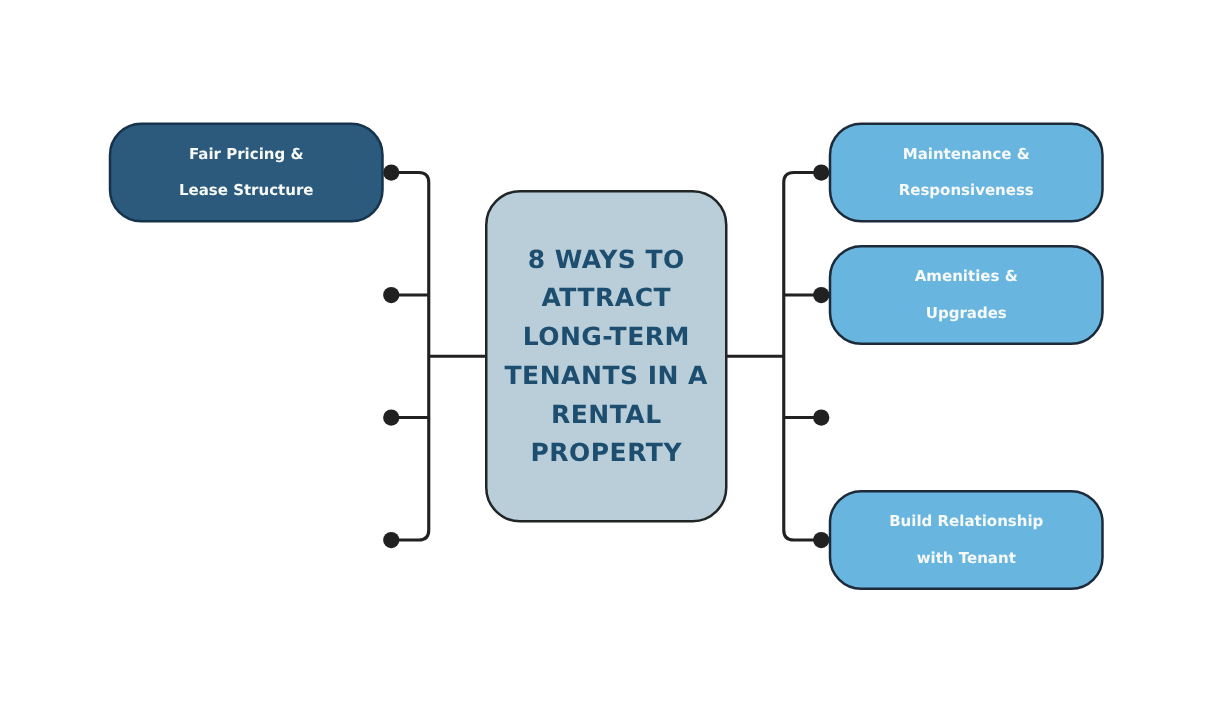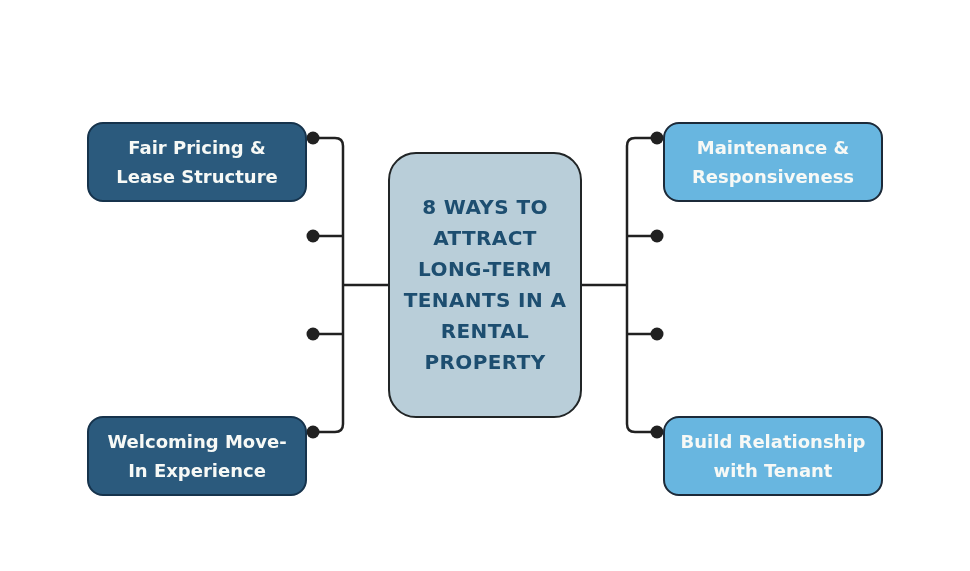--- a/index.html
+++ b/index.html
@@ -21,26 +21,25 @@
     align-items: center;
     justify-content: center;
     text-align: center;
     font-weight: 700;
     white-space: pre-line;
     box-sizing: border-box;
   }
   .side-node {
     width: 220px;
     height: 80px;
-    border-radius: 16px;
-    font-size: 18px;
+    border-radius: 26px;
+    font-size: 12px;
     line-height: 29px;
     color: var(--node_text, #f7f9f6);
     border: 2.5px solid;
-    margin-top: 24px;
   }
   .left-node {
     left: 87px;
     background: var(--left_node_fill, #2b5a7d);
     border-color: var(--left_node_border, #16334c);
   }
   .right-node {
     left: 663px;
     background: var(--right_node_fill, #68b6e0);
     border-color: var(--right_node_border, #1c2a39);
@@ -113,27 +112,27 @@
 LONG-TERM
 TENANTS IN A
 RENTAL
 PROPERTY</span>
   </div>
 
   <div class="node side-node left-node row1">
     <span>Fair Pricing &amp;
 Lease Structure</span>
   </div>
-  <div class="node side-node left-node row4">
-    <span>Welcoming Move-
-In Experience</span>
-  </div>
 
   <div class="node side-node right-node row1">
     <span>Maintenance &amp;
 Responsiveness</span>
+  </div>
+  <div class="node side-node right-node row2">
+    <span>Amenities &amp;
+Upgrades</span>
   </div>
   <div class="node side-node right-node row4">
     <span>Build Relationship
 with Tenant</span>
   </div>
 
 </div>
 
 </body></html>

